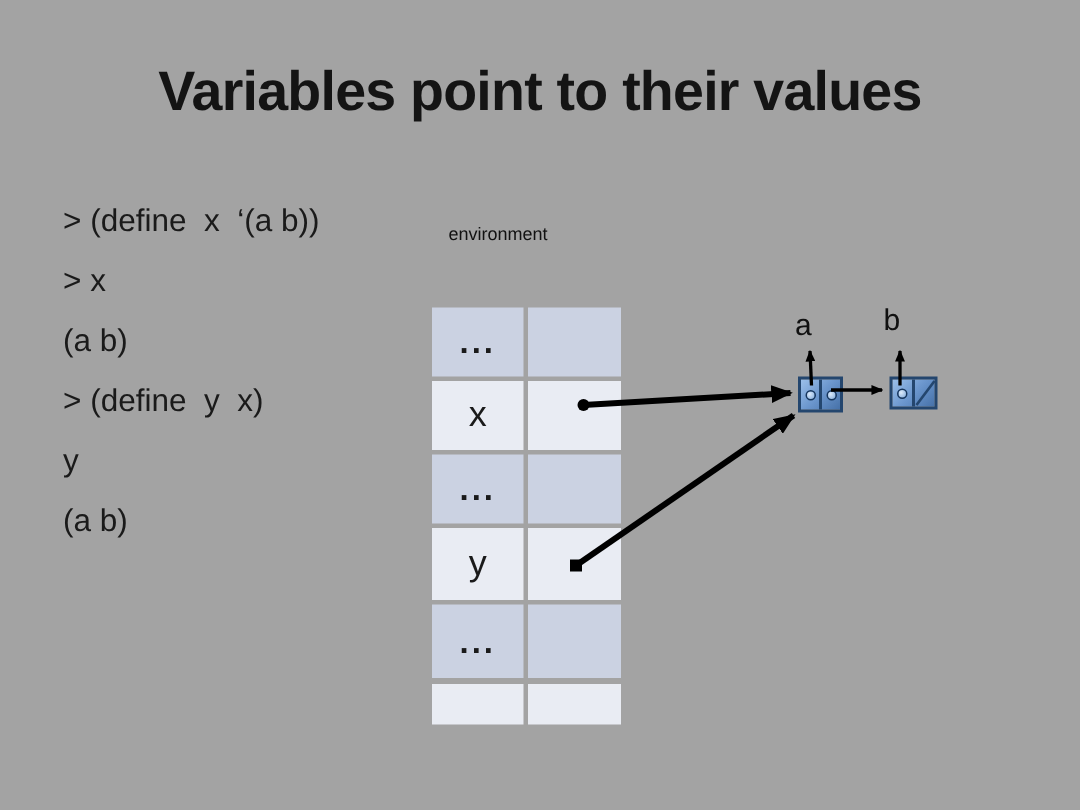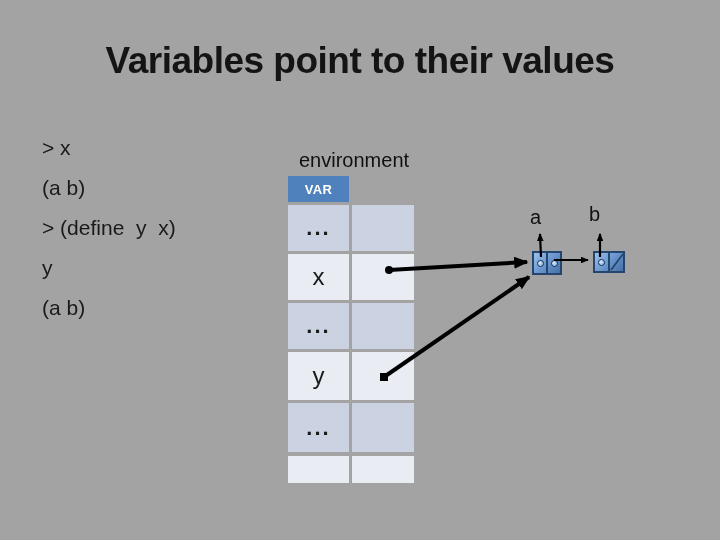--- a/index.html
+++ b/index.html
@@ -26,21 +26,21 @@
   .code-line{
     height:40px;
     display:flex;align-items:center;
     font-size:21px;
     white-space:pre;
     color:#1a1a1a;
   }
   
   .env-label{
     position:absolute;left:299px;top:149px;
-    font-size:20px;color:#111;
+    font-size:12px;color:#111;
   }
   .trow{position:absolute;left:288px;width:126px;display:flex;gap:3px;}
   .tcell{
     display:flex;align-items:center;justify-content:center;
     box-sizing:border-box;
   }
   .tcell.var{width:61px;}
   .tcell.val{width:62px;}
   .thead-row{top:176px;height:26px;}
   .thead-row .tcell{
@@ -93,32 +93,32 @@
   }
 </style>
 </head>
 <body>
 
 <div class="slide">
 
   <h1 class="slide-title">Variables point to their values</h1>
 
   <div class="code-block">
+    <div class="code-line">&gt; (define  x  ‘(a b))</div>
     <div class="code-line">&gt; x</div>
     <div class="code-line">(a b)</div>
     <div class="code-line">&gt; (define  y  x)</div>
     <div class="code-line">y</div>
     <div class="code-line">(a b)</div>
   </div>
 
   <div class="env-label">environment</div>
 
   <div>
     <div class="trow thead-row">
-      <div class="tcell var">VAR</div>
     </div>
 
     <div class="trow row-0 band-dark">
       <div class="tcell var ellipsis-text">...</div>
       <div class="tcell val"></div>
     </div>
     <div class="trow row-1 band-light">
       <div class="tcell var cell-text">x</div>
       <div class="tcell val"></div>
     </div>

